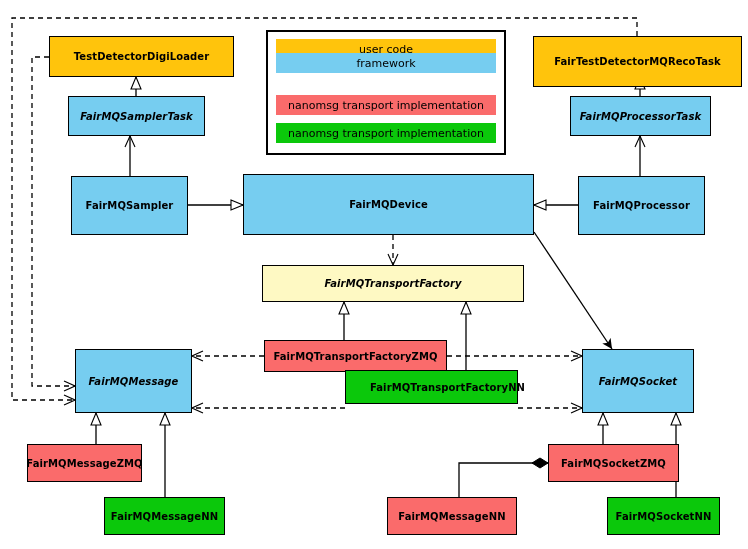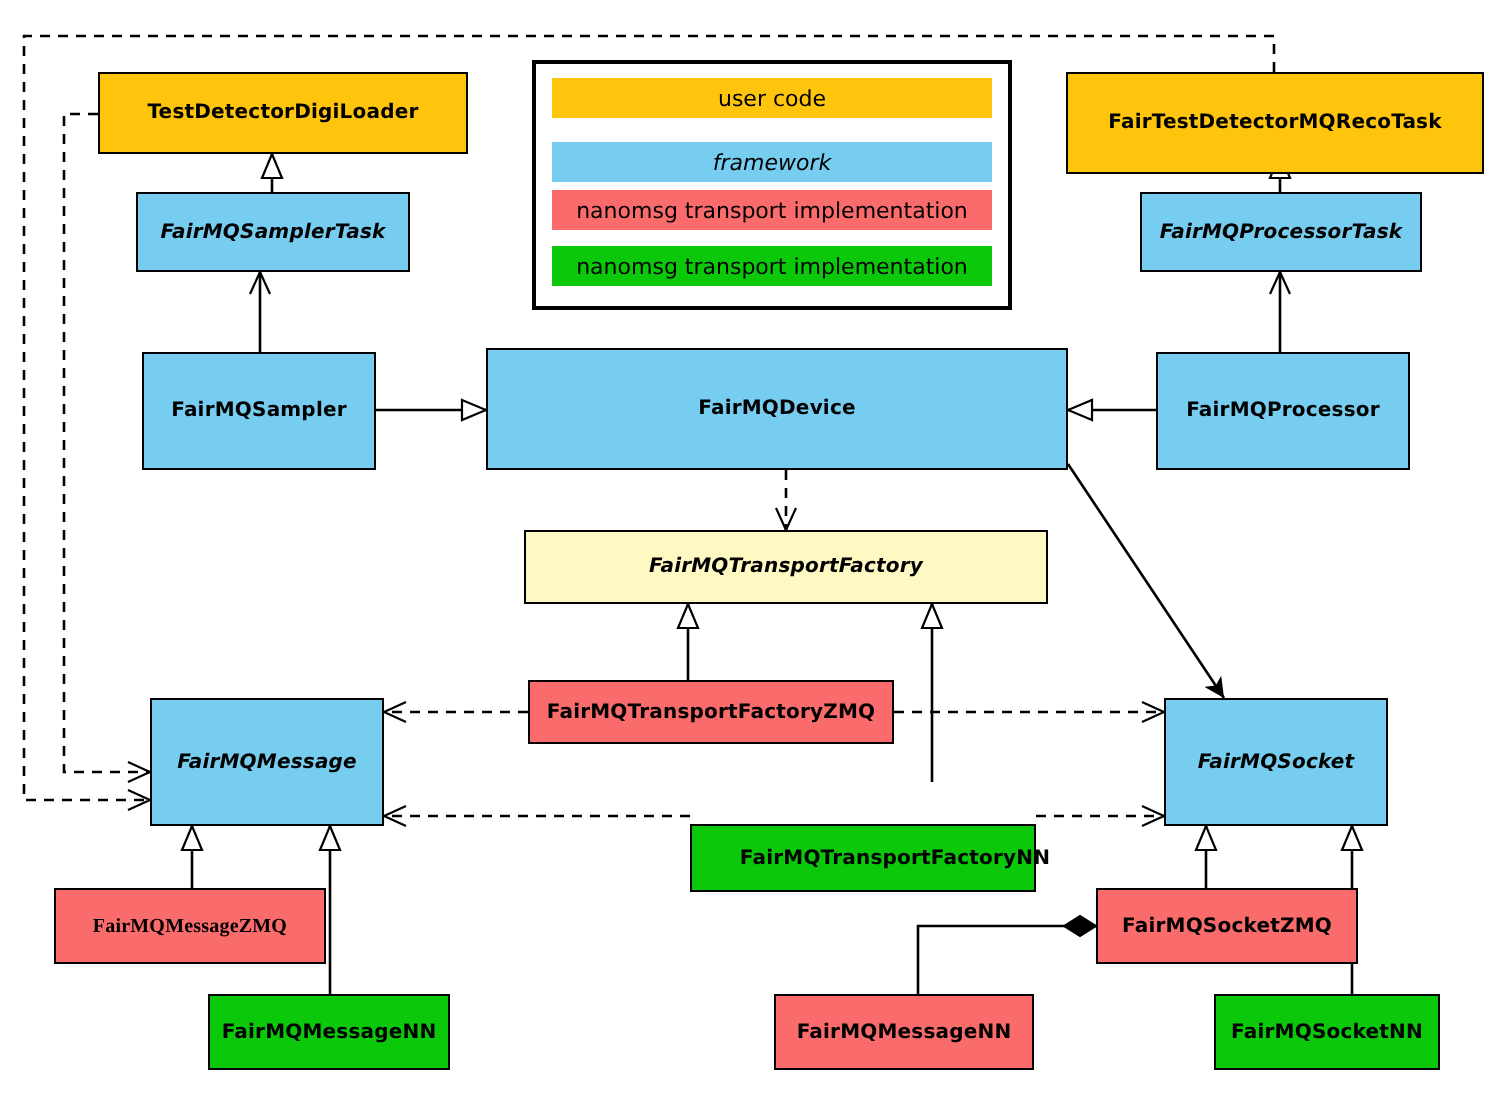--- a/index.html
+++ b/index.html
@@ -130,25 +130,25 @@
 
 <div class="node" style="left: 49px; top: 36px; width: 185px; height: 41px; background: rgb(255, 196, 12);">TestDetectorDigiLoader</div>
     <div class="node abstract" style="left: 68px; top: 96px; width: 137px; height: 40px; background: rgb(118, 205, 240);">FairMQSamplerTask</div>
     <div class="node" style="left: 71px; top: 176px; width: 117px; height: 59px; background: rgb(118, 205, 240);">FairMQSampler</div>
     <div class="node" style="left: 243px; top: 174px; width: 291px; height: 61px; background: rgb(118, 205, 240);">FairMQDevice</div>
     <div class="node" style="left: 533px; top: 36px; width: 209px; height: 51px; background: rgb(255, 196, 12);">FairTestDetectorMQRecoTask</div>
     <div class="node abstract" style="left: 570px; top: 96px; width: 141px; height: 40px; background: rgb(118, 205, 240);">FairMQProcessorTask</div>
     <div class="node" style="left: 578px; top: 176px; width: 127px; height: 59px; background: rgb(118, 205, 240);">FairMQProcessor</div>
     <div class="node abstract" style="left: 262px; top: 265px; width: 262px; height: 37px; background: #fef9c3;">FairMQTransportFactory</div>
     <div class="node" style="left: 264px; top: 340px; width: 183px; height: 32px; background: rgb(250, 107, 107);">FairMQTransportFactoryZMQ</div>
-    <div class="node" style="left: 345px; top: 412px; width: 173px; height: 34px; background: rgb(11, 200, 11); padding-left: 32px;">FairMQTransportFactoryNN</div>
+    <div class="node" style="left: 345px; top: 370px; width: 173px; height: 34px; background: rgb(11, 200, 11); padding-left: 32px;">FairMQTransportFactoryNN</div>
     <div class="node abstract" style="left: 75px; top: 349px; width: 117px; height: 64px; background: rgb(118, 205, 240);">FairMQMessage</div>
-    <div class="node" style="left: 27px; top: 444px; width: 136px; height: 38px; background: rgb(250, 107, 107); font-family: Liberation Serif, serif;">FairMQMessageZMQ</div>
+    <div class="node" style="left: 27px; top: 444px; width: 115px; height: 38px; background: rgb(250, 107, 107);">FairMQMessageZMQ</div>
     <div class="node" style="left: 104px; top: 497px; width: 121px; height: 38px; background: rgb(11, 200, 11);">FairMQMessageNN</div>
     <div class="node abstract" style="left: 582px; top: 349px; width: 112px; height: 64px; background: rgb(118, 205, 240);">FairMQSocket</div>
     <div class="node" style="left: 548px; top: 444px; width: 131px; height: 38px; background: rgb(250, 107, 107);">FairMQSocketZMQ</div>
     <div class="node" style="left: 387px; top: 497px; width: 130px; height: 38px; background: rgb(250, 107, 107);">FairMQMessageNN</div>
     <div class="node" style="left: 607px; top: 497px; width: 113px; height: 38px; background: rgb(11, 200, 11);">FairMQSocketNN</div>
     <div class="legend-row" style="left: 276px; top: 39px; width: 220px; height: 20px; background: rgb(255, 196, 12); position: absolute; z-index: 4;">user code</div>
-    <div class="legend-row" style="left: 276px; top: 71px; width: 220px; height: 20px; background: rgb(118, 205, 240); position: absolute; z-index: 4; font-style: italic;">framework</div>
+    <div class="legend-row" style="left: 276px; top: 53px; width: 220px; height: 20px; background: rgb(118, 205, 240); position: absolute; z-index: 4;">framework</div>
     <div class="legend-row" style="left: 276px; top: 95px; width: 220px; height: 20px; background: rgb(250, 107, 107); position: absolute; z-index: 4;">nanomsg transport implementation</div>
     <div class="legend-row" style="left: 276px; top: 123px; width: 220px; height: 20px; background: rgb(11, 200, 11); position: absolute; z-index: 4;">nanomsg transport implementation</div>
   </div>
 
 </body></html>

